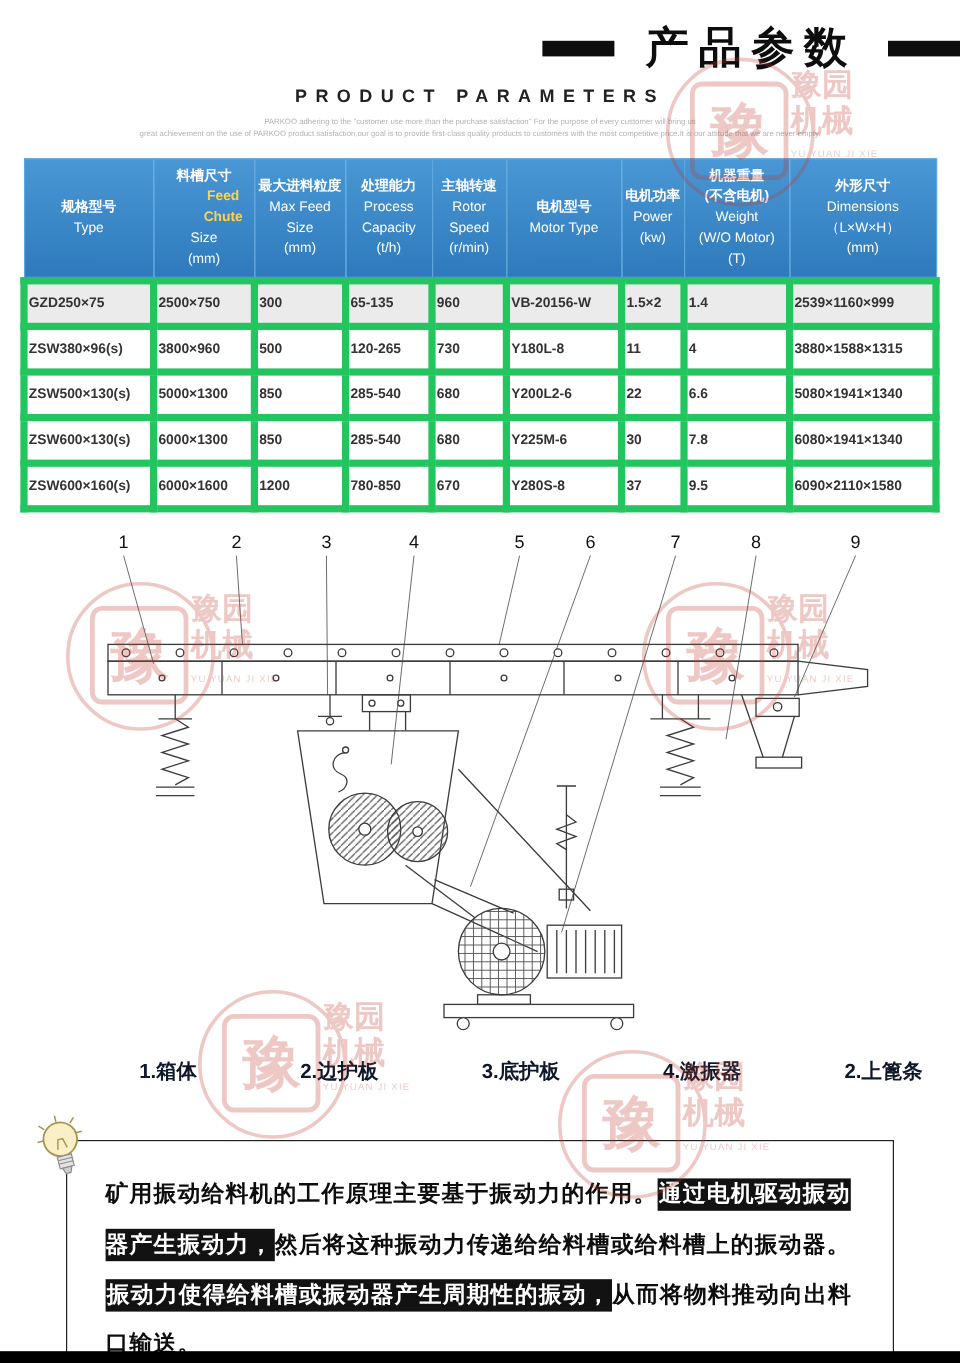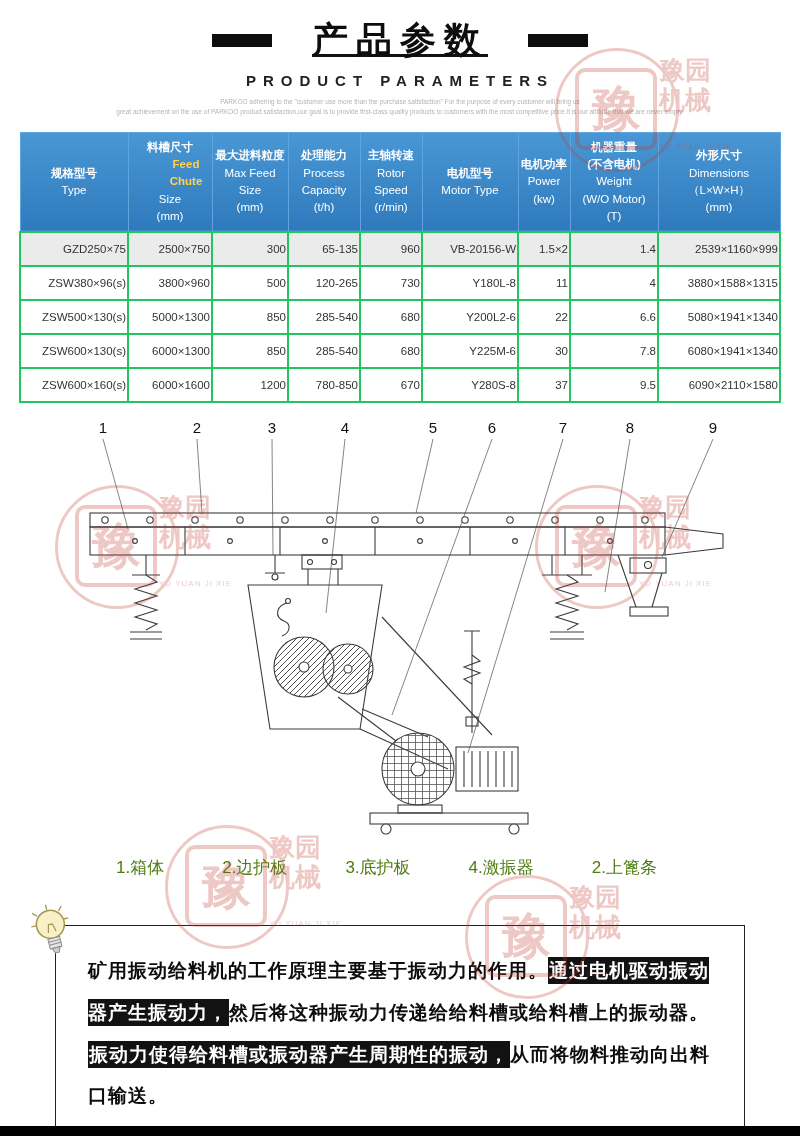--- a/index.html
+++ b/index.html
@@ -3,63 +3,63 @@
 <meta charset="utf-8">
 <style>
   html,body{margin:0;padding:0;}
   body{
     width:800px;height:1136px;position:relative;overflow:hidden;
     background:#fff;color:#111;
     font-family:"Liberation Sans","DejaVu Sans",sans-serif;
   }
   
   .hdr{padding-top:16px;text-align:center;}
-  .title-row{display:flex;align-items:center;justify-content:center;gap:40px;text-decoration:underline;}
+  .title-row{display:flex;align-items:center;justify-content:flex-end;gap:26px;}
   .title-bar{width:60px;height:13px;background:#0d0d0d;}
   .page-title{font-size:36px;font-weight:900;letter-spacing:8px;margin:0;color:#0d0d0d;}
   .subtitle{font-size:15px;letter-spacing:7px;color:#222;margin-top:7px;font-weight:700;}
   .tagline{margin-top:8px;font-size:6.5px;color:#b3b3b3;line-height:1.6;}
   
   table.spec{border-collapse:collapse;width:760px;margin:14px auto 0 auto;table-layout:fixed;}
   table.spec thead th{
     background:linear-gradient(#4a97d5,#2e7abc);color:#fff;
     border:1px solid #5ea6dd;vertical-align:middle;padding:6px 1px;height:82px;
     font-weight:700;
   }
   .h-line{display:block;font-size:11.5px;line-height:1.5;font-weight:700;}
   .h-line.en{font-weight:400;}
   .h-line.accent{color:#ffd24d;font-weight:700;padding-left:32px;}
   table.spec tbody td{
-    border:2px solid #22c55e;text-align:right;font-size:11.5px;
-    height:30px;color:#333;background:#fff;
+    border:6px solid #22c55e;text-align:left;font-size:11.5px;
+    height:30px;color:#333;background:#fff;font-weight:bold;
   }
   table.spec tbody tr.shaded td{background:#ebebeb;}
   
   .diagram-wrap{width:760px;margin:14px auto 0 auto;position:relative;}
   
   .legend{width:760px;margin:2px auto 0 auto;}
-  .legend-row{display:flex;gap:58px;padding-left:96px;font-size:17px;font-weight:400;margin:10px 0;color:#4d7c0f;}
+  .legend-row{display:flex;gap:86px;padding-left:96px;font-size:17px;font-weight:700;margin:10px 0;color:#0f172a;}
   
   .infobox{
     position:relative;margin:46px 0 0 55px;width:690px;box-sizing:border-box;
     border:1px solid #222;padding:24px 26px 18px 32px;background:#fff;
   }
   .infobox p{margin:0;font-size:19px;font-weight:700;line-height:2.2;letter-spacing:1px;color:#0d0d0d;}
   .infobox .hl{background:#121212;color:#fff;padding:3px 1px;}
   .bulb{position:absolute;left:-26px;top:-24px;transform:rotate(-14deg);}
   
   .wm{position:absolute;width:180px;height:140px;opacity:.27;pointer-events:none;z-index:6;}
   .wm .ring{position:absolute;left:0;top:0;width:118px;height:118px;border:3px solid #c0392b;border-radius:50%;}
   .wm .seal{
     position:absolute;left:20px;top:20px;width:74px;height:74px;border:4px solid #c0392b;border-radius:10px;
     display:flex;align-items:center;justify-content:center;
     font-size:50px;font-weight:900;color:#c0392b;
   }
   .wm .name{position:absolute;left:104px;top:8px;width:58px;font-size:26px;font-weight:900;color:#c0392b;line-height:1.15;}
-  .wm .latin{position:absolute;left:104px;top:94px;font-size:8px;letter-spacing:1px;color:#c0392b;text-align:center;}
+  .wm .latin{position:absolute;left:104px;top:76px;font-size:8px;letter-spacing:1px;color:#c0392b;text-align:center;}
   
   .bottom-bar{position:absolute;left:0;bottom:0;width:100%;height:10px;background:#000;}
 </style>
 </head>
 <body>
 
 <div class="hdr">
   <div class="title-row">
     <span class="title-bar"></span>
     <h1 class="page-title">产品参数</h1>

